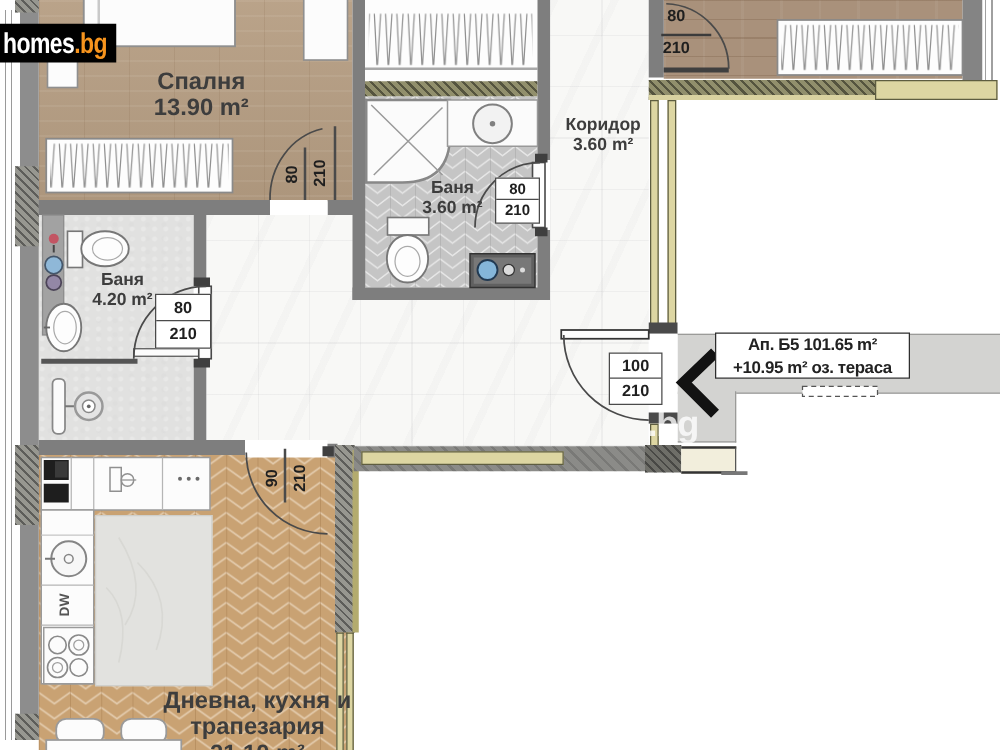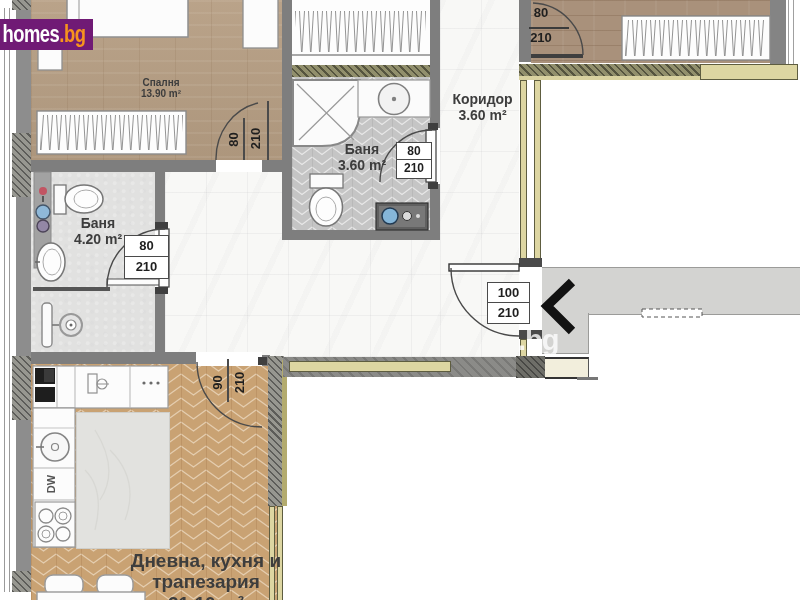--- a/index.html
+++ b/index.html
@@ -369,21 +369,21 @@
 
 <g>
         <rect x="97" y="575" width="36" height="20" rx="8" fill="#fcfcfc" stroke="#9a9a9a" stroke-width="1.4"></rect>
       </g>
 
 <g>
         <rect x="37" y="592" width="108" height="10" fill="#fcfcfc" stroke="#9a9a9a" stroke-width="1.4"></rect>
       </g>
 </svg>
 
-<div class="lbl" style="left:101px;top:77px;width:120px;font-size:10px">Спалня<br>13.90 m²</div>
+<div class="lbl" style="left:101px;top:55px;width:120px;font-size:19px">Спалня<br>13.90 m²</div>
 
 <div class="lbl" style="left:302px;top:142px;width:120px;font-size:14px">Баня<br>3.60 m²</div>
 
 <div class="lbl" style="left:420px;top:92px;width:125px;font-size:14px">Коридор<br>3.60 m²</div>
 
 
 <div class="lbl" style="left:38px;top:216px;width:120px;font-size:14px">Баня<br>4.20 m²</div>
 
 <div class="lbl" style="left:126px;top:550px;width:160px;font-size:19px">Дневна, кухня и<br>трапезария<br>21.10 m²</div>
 
@@ -416,21 +416,22 @@
 <div class="ab dlt" style="left:526px;top:30px;width:30px;height:17px;font-size:13px">210</div>
 
 <div class="ab" style="left:227px;top:359px;width:2px;height:43px;background:#4a4a4a"></div>
 <div class="ab dlt" style="left:207px;top:362px;width:20px;height:40px;display:flex;align-items:center;justify-content:center">
       <span style="transform:rotate(-90deg);font-size:13px">90</span>
     </div>
 <div class="ab dlt" style="left:230px;top:362px;width:20px;height:40px;display:flex;align-items:center;justify-content:center">
       <span style="transform:rotate(-90deg);font-size:13px">210</span>
     </div>
 
-
-<div class="ab" style="left:0;top:19px;width:93px;height:31px;background:#701a75;color:#fff;font-weight:700;font-size:23px;line-height:30px;letter-spacing:-0.6px;box-sizing:border-box;overflow:hidden"><span style="display:inline-block;transform:scaleX(.8);transform-origin:0 50%;padding-left:3px">homes<span style="color:#f7941d">.bg</span></span></div>
+<div class="ab" style="left:572px;top:266px;width:156px;height:37px;background:#fff;border:1.5px solid #2e2e2e;color:#222;font-weight:700;font-size:13.5px;text-align:center;line-height:17.5px;letter-spacing:-0.3px;box-sizing:border-box">Ап. Б5 101.65 m²<br>+10.95 m² оз. тераса</div>
+
+<div class="ab" style="left:0;top:19px;width:93px;height:31px;background:#000000;color:#fff;font-weight:700;font-size:23px;line-height:30px;letter-spacing:-0.6px;box-sizing:border-box;overflow:hidden"><span style="display:inline-block;transform:scaleX(.8);transform-origin:0 50%;padding-left:3px">homes<span style="color:#f7941d">.bg</span></span></div>
 
 <svg class="ab" style="left:210px;top:98px" width="60" height="70" viewBox="210 98 60 70">
       <path d="M216,160 A53,57 0 0 1 258,103" fill="none" stroke="#4a4a4a" stroke-width="1.4"></path>
     </svg>
 
 <div class="ab" style="left:518px;top:324px;width:80px;height:30px;color:rgba(255,255,255,.78);font-weight:700;font-size:29px;letter-spacing:-1px">.bg</div>
 </div>
 
 </body></html>

